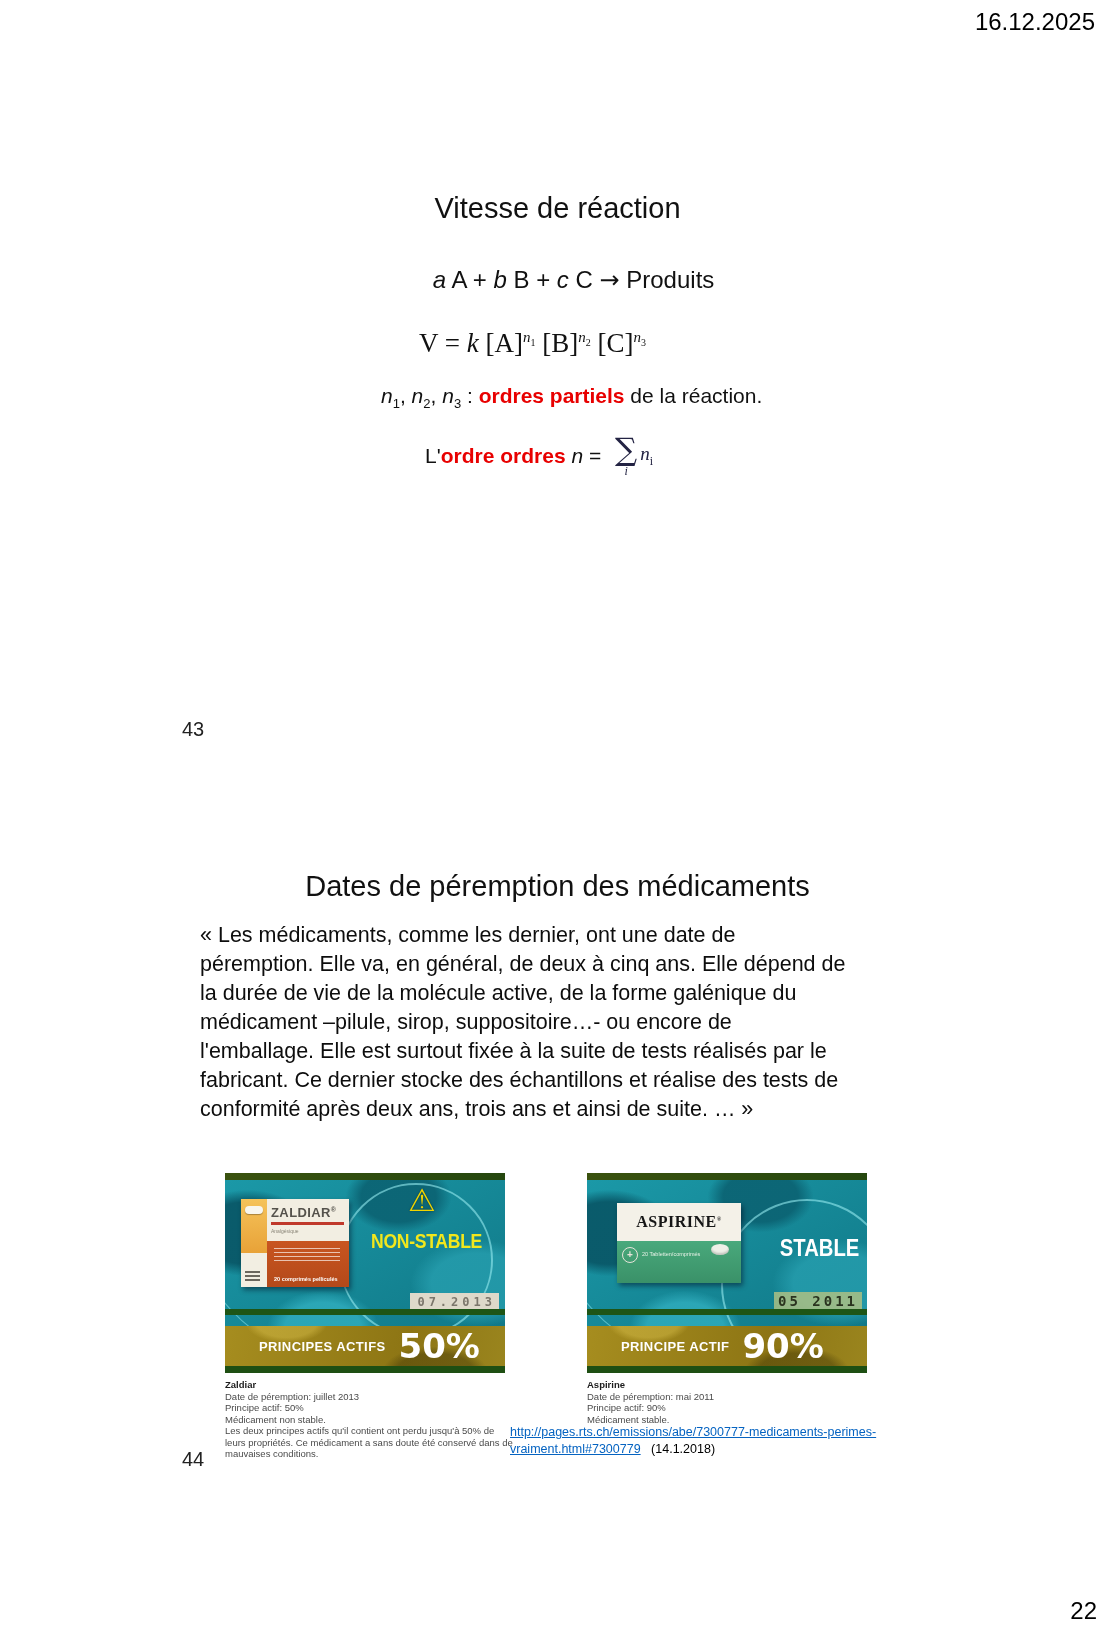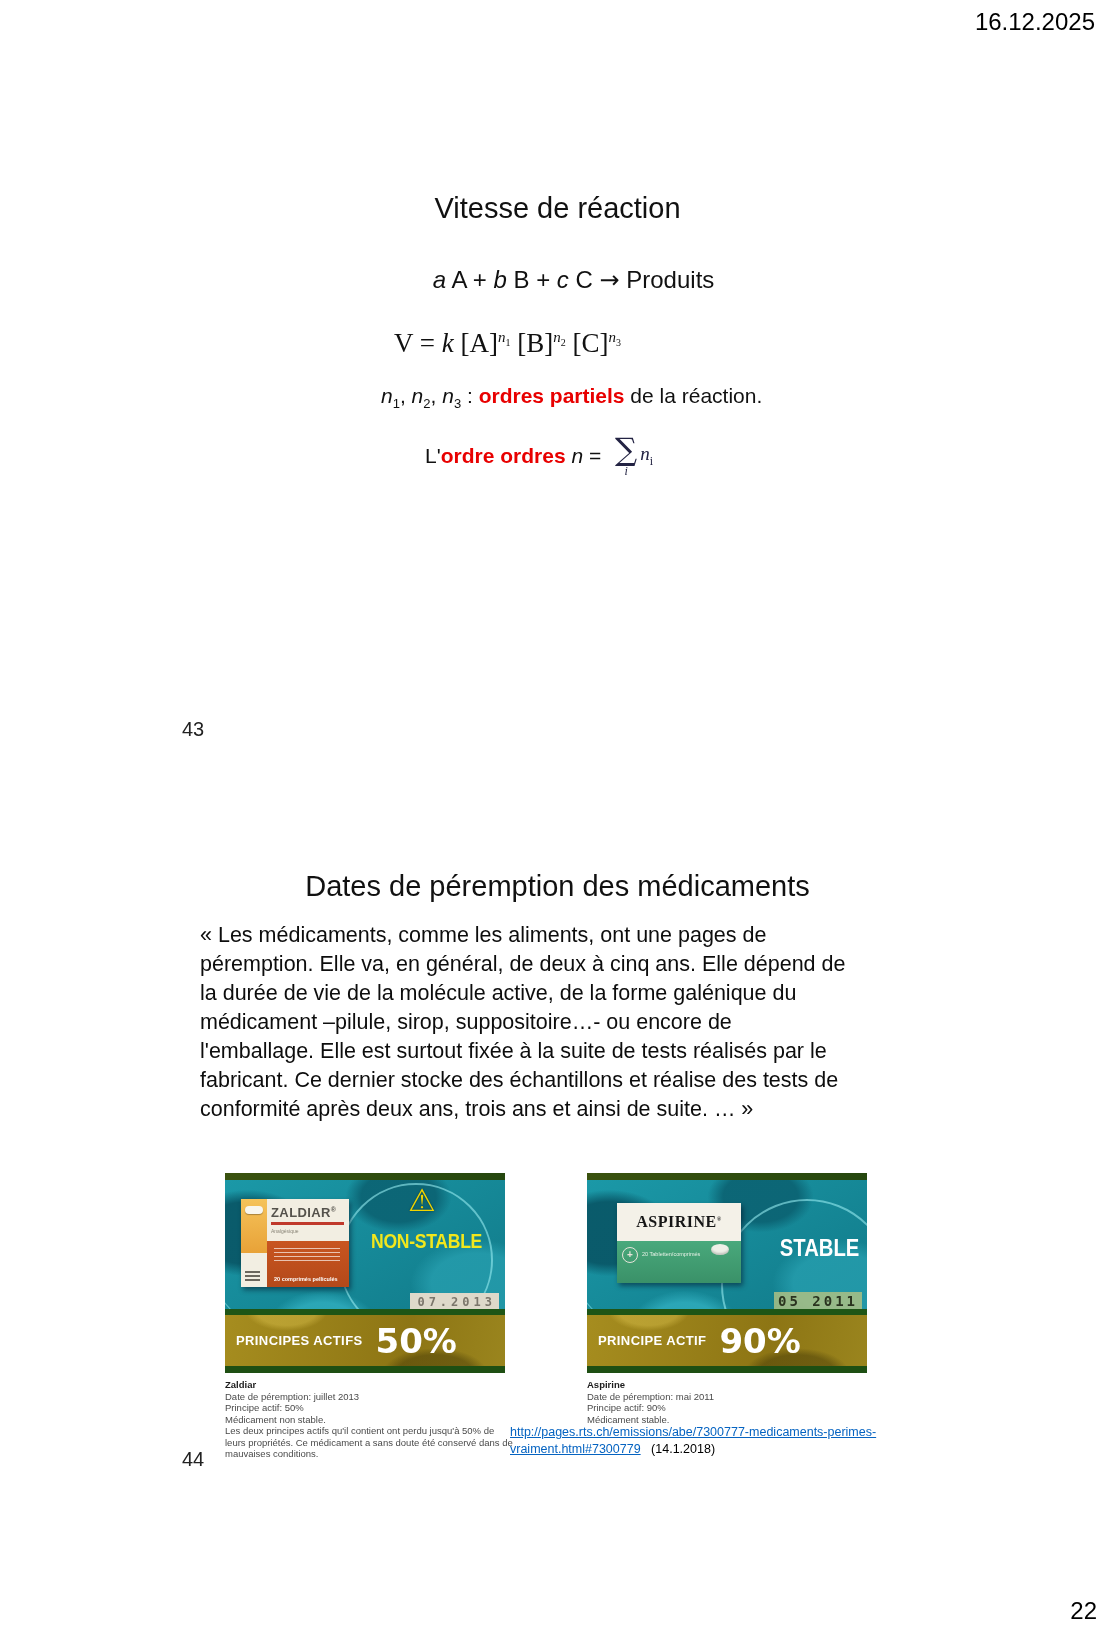--- a/index.html
+++ b/index.html
@@ -8,21 +8,21 @@
   
   .hdr-date{position:absolute;top:8px;right:20px;font-size:24px;color:#000;}
   .page-number{position:absolute;top:1576px;right:18px;font-size:24px;color:#000;margin-top:21px;}
   .slidenum{position:absolute;left:182px;font-size:20px;color:#222;}
   .n43{top:718px;} .n44{top:1448px;}
   
   .t1{position:absolute;left:0;width:1115px;text-align:center;font-size:29px;font-weight:400;margin:0;}
   .t1a{top:192px;} .t1b{top:870px;}
   .rx{position:absolute;left:16px;width:1115px;top:266px;text-align:center;font-size:24px;white-space:nowrap;}
   .rx .arrow{font-family:"DejaVu Sans",sans-serif;}
-  .rate{position:absolute;left:394px;top:328px;font-family:"Liberation Serif",serif;font-size:27px;white-space:nowrap;}
+  .rate{position:absolute;left:419px;top:328px;font-family:"Liberation Serif",serif;font-size:27px;white-space:nowrap;}
   .rate sup.exp{font-size:15px;vertical-align:super;line-height:0;}
   .rate .xsub{font-size:10px;vertical-align:sub;}
   .orders{position:absolute;left:381px;top:384px;font-size:21px;white-space:nowrap;}
   .orders sub{font-size:13px;}
   .red{color:#e80000;font-weight:700;font-style:normal;}
   .global{position:absolute;left:425px;top:428px;height:56px;display:flex;align-items:center;font-size:21px;white-space:pre;}
   .sumblock{display:inline-flex;flex-direction:column;align-items:center;margin:0 3px 0 8px;line-height:1;}
   .sigma{font-family:"DejaVu Serif","Liberation Serif",serif;font-size:31px;line-height:.95;color:#232343;}
   .sigsub{font-family:"Liberation Serif",serif;font-style:italic;font-size:12px;color:#232343;margin-top:1px;}
   .sumterm{font-family:"Liberation Serif",serif;font-size:19px;color:#232343;}
@@ -36,21 +36,21 @@
       radial-gradient(ellipse 90px 60px at 8% 30%, rgba(9,88,104,.95) 0 52%, transparent 72%),
       radial-gradient(ellipse 80px 55px at 35% 78%, rgba(47,172,188,.85) 0 48%, transparent 70%),
       radial-gradient(ellipse 78px 52px at 62% 12%, rgba(11,98,114,.9) 0 48%, transparent 68%),
       radial-gradient(ellipse 95px 62px at 90% 55%, rgba(38,158,174,.8) 0 48%, transparent 70%),
       radial-gradient(ellipse 70px 46px at 55% 98%, rgba(7,78,94,.9) 0 50%, transparent 72%),
       linear-gradient(150deg,#1b99a8,#0f7483);}
   .photo-left{left:225px;} .photo-right{left:587px;}
   .strip-top{position:absolute;top:0;left:0;right:0;height:7px;background:linear-gradient(90deg,#3a520f,#25470f);}
   .strip-mid{position:absolute;bottom:58px;left:0;right:0;height:6px;background:#1e5516;}
   .strip-bot{position:absolute;bottom:0;left:0;right:0;height:7px;background:#1e4f13;}
-  .banner{position:absolute;bottom:7px;left:0;right:0;height:51px;display:flex;align-items:center;gap:13px;padding-left:11px;box-sizing:border-box;
+  .banner{position:absolute;bottom:7px;left:0;right:0;height:40px;display:flex;align-items:center;gap:13px;padding-left:34px;box-sizing:border-box;
     background:
       radial-gradient(ellipse 70px 34px at 75% 115%, rgba(55,46,4,.4) 0 55%, transparent 75%),
       radial-gradient(ellipse 55px 28px at 22% -10%, rgba(235,210,90,.35) 0 55%, transparent 75%),
       linear-gradient(100deg,#a68d1f,#8d7514 65%,#9a851e);}
   .banner-label{color:#fff;font-weight:700;font-size:13px;letter-spacing:.4px;}
   .banner-value{color:#fff;font-weight:700;font-size:34px;font-family:"DejaVu Sans",sans-serif;}
   .ring{position:absolute;border-radius:50%;border:2px solid rgba(150,235,240,.6);}
   .ringZ{right:12px;top:10px;width:150px;height:150px;}
   .ringA{right:-26px;top:26px;width:168px;height:168px;}
   .arc{position:absolute;left:-40px;top:-150px;width:340px;height:340px;border-radius:50%;
@@ -123,21 +123,21 @@
       <span>L'</span><b class="red">ordre ordres</b><span> </span><i>n</i><span> = </span><span class="sumblock"><span class="sigma">∑</span><span class="sigsub">i</span></span><span class="sumterm"><i>n</i><sub>i</sub></span>
     </div>
 
     <div class="slidenum n43">43</div>
   </section>
 
   <section>
     <h1 class="t1 t1b">Dates de péremption des médicaments</h1>
 
     <div class="quote">
-      <div>« Les médicaments, comme les aliments, ont une pages de</div>
+      <div>« Les médicaments, comme les dernier, ont une date de</div>
       <div>péremption. Elle va, en général, de deux à cinq ans. Elle dépend de</div>
       <div>la durée de vie de la molécule active, de la forme galénique du</div>
       <div>médicament –pilule, sirop, suppositoire…- ou encore de</div>
       <div>l'emballage. Elle est surtout fixée à la suite de tests réalisés par le</div>
       <div>fabricant. Ce dernier stocke des échantillons et réalise des tests de</div>
       <div>conformité après deux ans, trois ans et ainsi de suite. … »</div>
     </div>
 
     <div class="photo photo-left">
       <div class="arc"></div>

